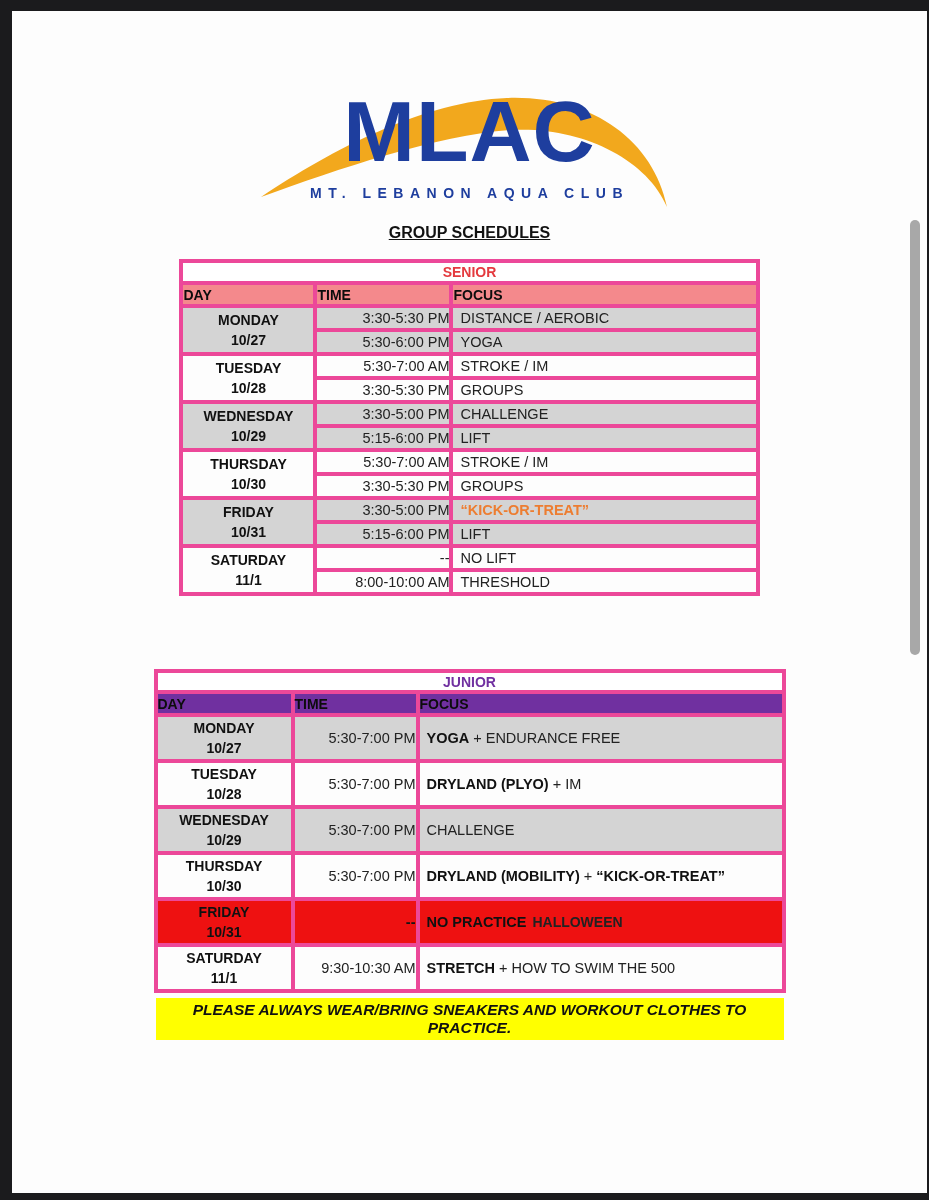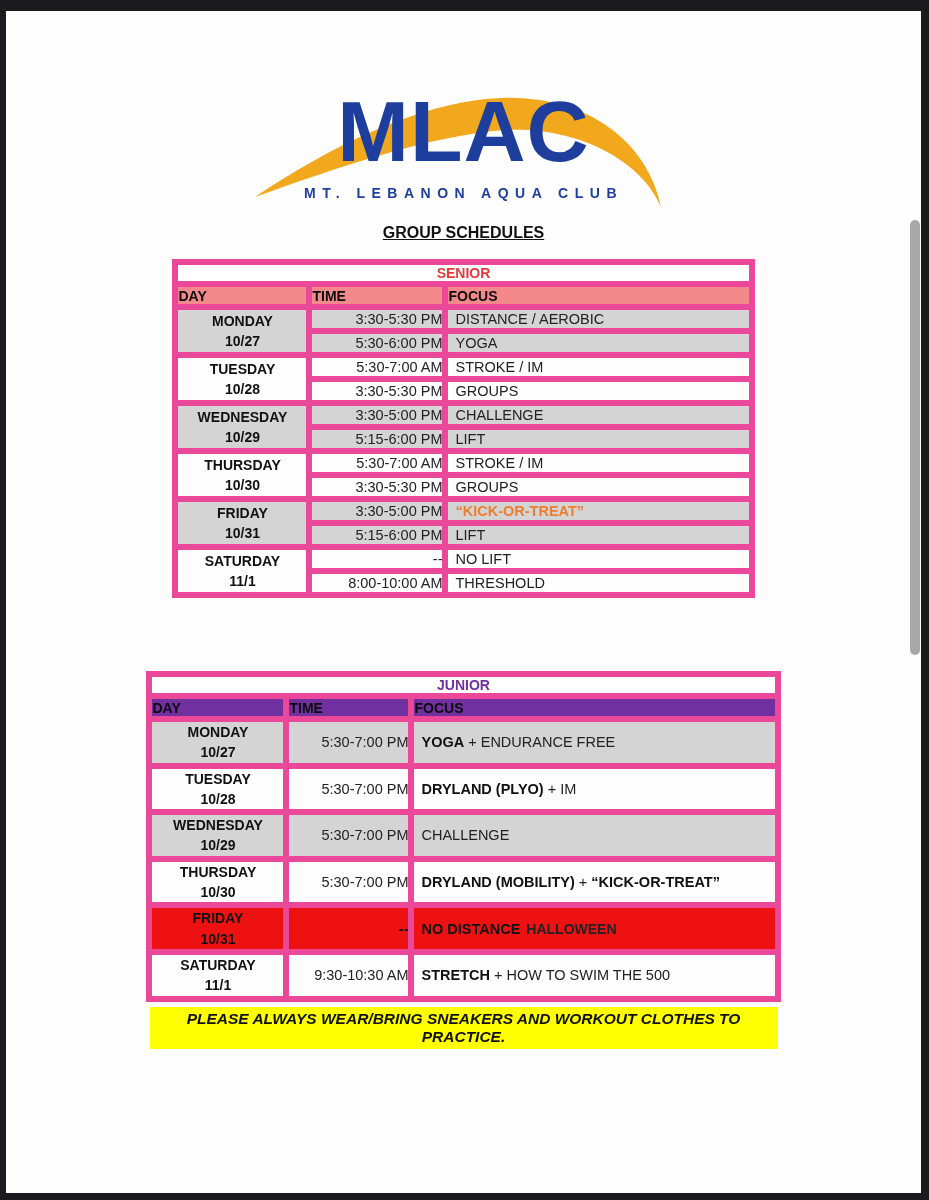--- a/index.html
+++ b/index.html
@@ -5,21 +5,21 @@
   * { margin:0; padding:0; box-sizing:border-box; }
   html,body { width:929px; height:1200px; }
   body {
     background:#1b1b1d;
     font-family:"Liberation Sans","DejaVu Sans",sans-serif;
     position:relative;
     overflow:hidden;
     color:#1a1a1a;
   }
   .doc-page {
-    position:absolute; left:6px; top:11px;
+    position:absolute; left:12px; top:11px;
     width:915px; height:1182px;
     background:#fdfdfd;
   }
   .scroll-thumb {
     position:absolute; right:9px; top:220px;
     width:10px; height:435px;
     background:#a8a8a8; border-radius:6px;
     z-index:5;
   }
   
@@ -44,21 +44,21 @@
     text-decoration:underline;
     color:#111;
   }
   .date-range {
     text-align:center; margin-top:3px;
     font-size:16px; font-weight:bold; color:#111;
   }
   .date-range sup { font-size:10px; vertical-align:super; }
   
   table { border-collapse:collapse; table-layout:fixed; font-size:14px; }
-  td, th { border:6px solid #ec4899; }
+  td, th { border:4px solid #ec4899; }
   .tbl-title { background:#fff; text-align:center; font-weight:bold; font-size:14px; height:22px; }
   th { font-weight:bold; color:#0c0c0c; text-align:left; height:23px; font-size:14px; }
   .time { text-align:right; color:#222; font-size:14.5px; }
   .focus { text-align:left; padding-left:7px; color:#222; font-size:14.5px; }
   .day { text-align:center; font-weight:bold; color:#111; line-height:1.45; }
   .shade { background:#d4d4d4; }
   .gstart td { border-top:3px solid #000; }
   .orange { color:#ed7d31; }
   .fb { font-weight:bold; color:#111; }
   
@@ -253,21 +253,21 @@
         <td class="time">5:30-7:00 PM</td>
         <td class="focus"><span class="fb">DRYLAND (MOBILITY)</span><span> + </span><span class="orange fb">“KICK-OR-TREAT”</span><span class="fsmall"></span></td>
       </tr>
 
       <tr class="redrow">
         <td class="day">
           <div>FRIDAY</div>
           <div>10/31</div>
         </td>
         <td class="time">--</td>
-        <td class="focus"><span class="fb">NO DISTANCE</span><span></span><span class="orange fb"></span><span class="fsmall">HALLOWEEN</span></td>
+        <td class="focus"><span class="fb">NO PRACTICE</span><span></span><span class="orange fb"></span><span class="fsmall">HALLOWEEN</span></td>
       </tr>
 
       <tr>
         <td class="day">
           <div>SATURDAY</div>
           <div>11/1</div>
         </td>
         <td class="time">9:30-10:30 AM</td>
         <td class="focus"><span class="fb">STRETCH</span><span> + HOW TO SWIM THE 500</span><span class="orange fb"></span><span class="fsmall"></span></td>
       </tr>

